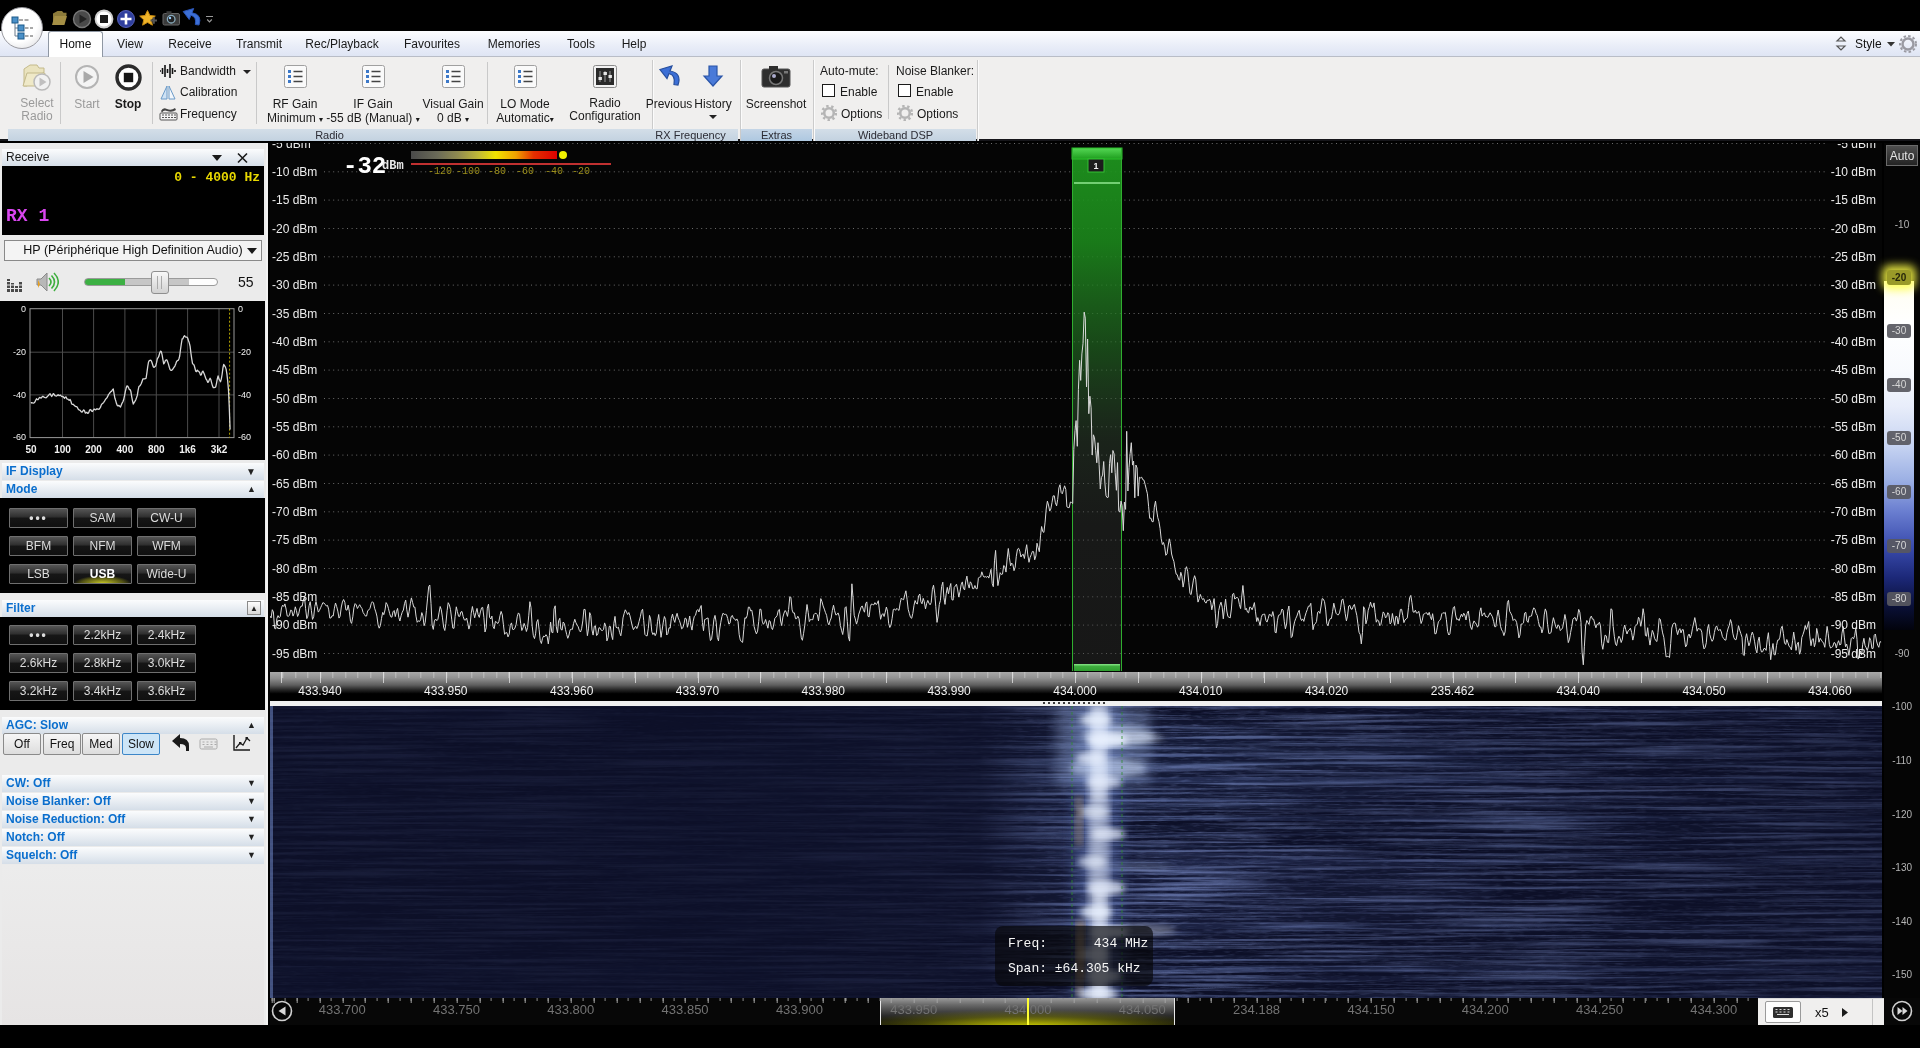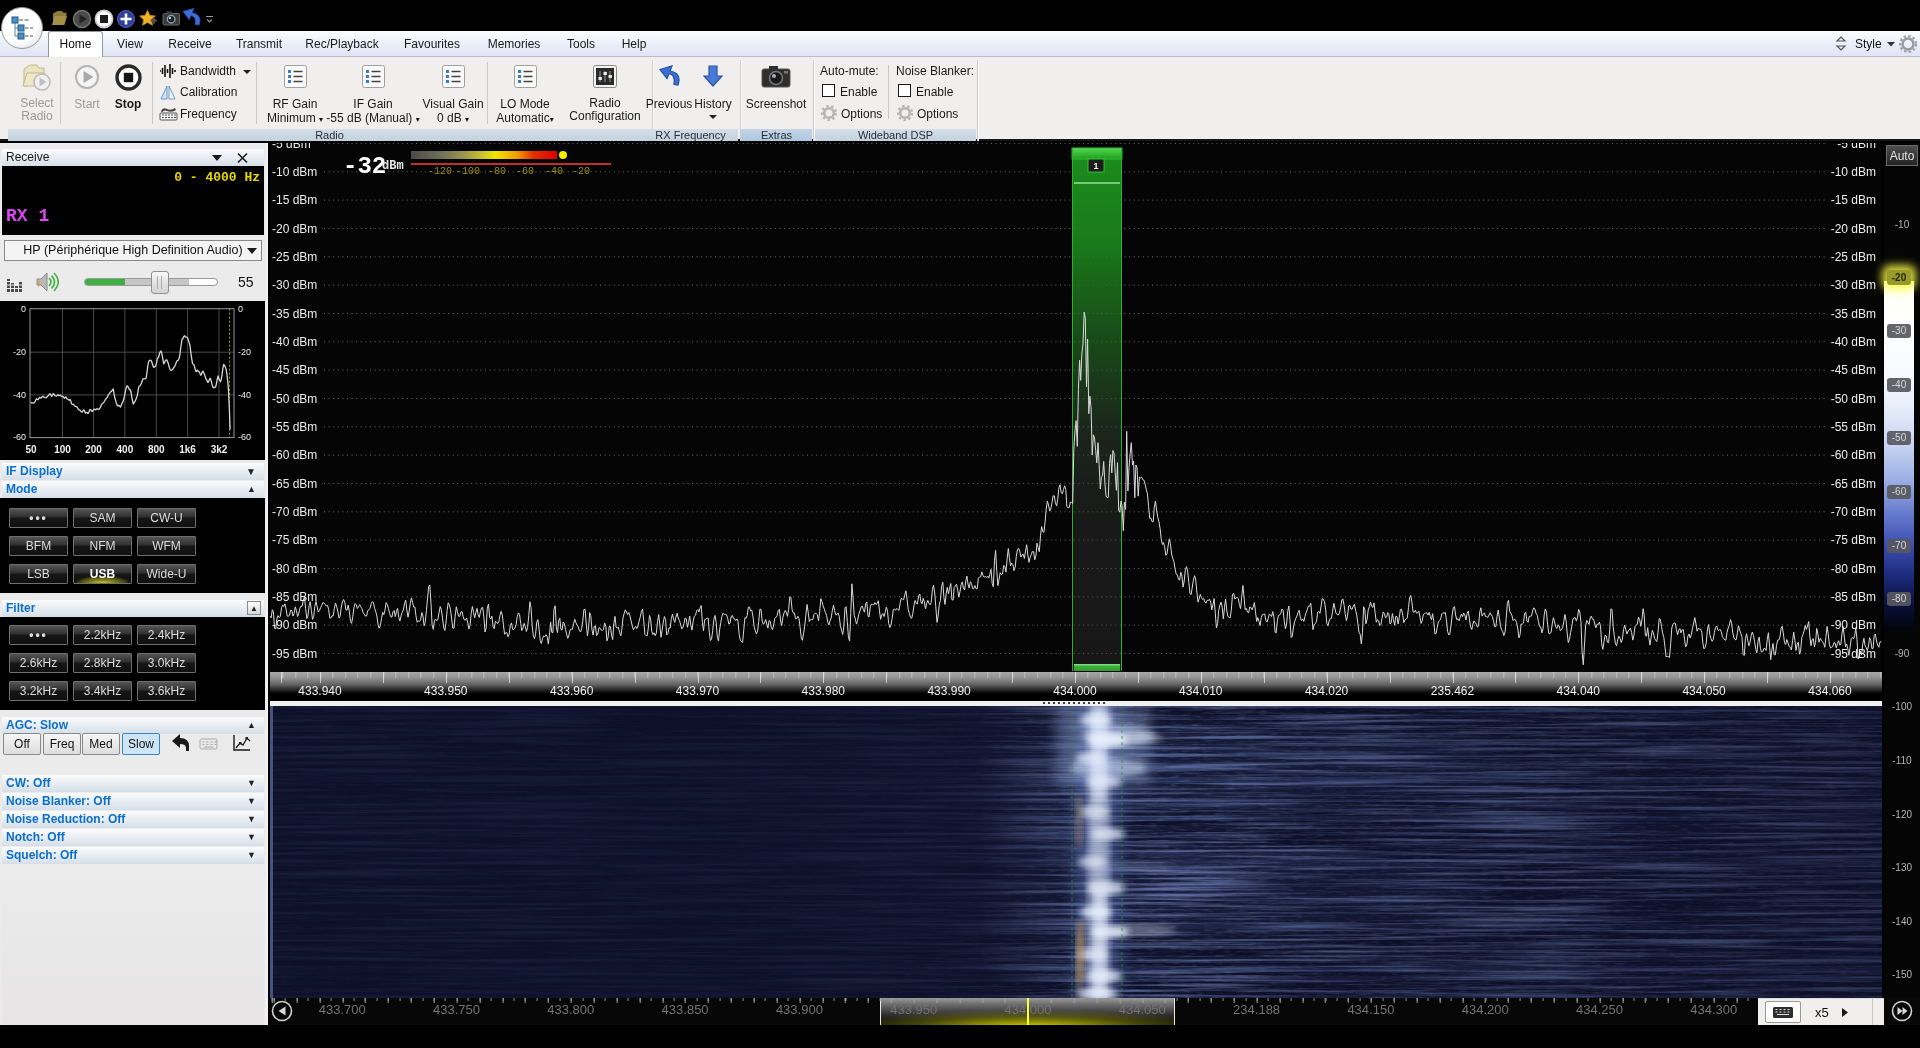--- a/index.html
+++ b/index.html
@@ -647,20 +647,21 @@
       <ellipse cx="834" cy="270" rx="18" ry="6" fill="rgba(235,242,255,0.8)" filter="url(#blur3)"></ellipse>
       <ellipse cx="864" cy="32" rx="30" ry="5" fill="rgba(235,242,255,0.4)" filter="url(#blur3)"></ellipse>
       <ellipse cx="872" cy="224" rx="34" ry="6" fill="rgba(235,242,255,0.35)" filter="url(#blur3)"></ellipse>
       <ellipse cx="828" cy="288" rx="20" ry="6" fill="rgba(235,242,255,0.8)" filter="url(#blur3)"></ellipse>
       <rect x="806" y="215" width="9" height="60" fill="rgba(190,150,90,0.5)" filter="url(#blur3)"></rect>
       <rect x="805" y="90" width="8" height="50" fill="rgba(185,150,100,0.35)" filter="url(#blur3)"></rect>
       <line x1="802" y1="0" x2="802" y2="292" stroke="#2d8a2d" stroke-width="1" stroke-dasharray="3 3" opacity="0.8"></line>
       <line x1="852" y1="0" x2="852" y2="292" stroke="#2d8a2d" stroke-width="1" stroke-dasharray="3 3" opacity="0.8"></line>
       <rect x="0" y="0" width="3" height="292" fill="rgba(130,160,230,0.45)"></rect>
     </svg>
+    <div id="tooltip"><div style="position:absolute;left:13px;top:10px;">Freq:      434 MHz</div><div style="position:absolute;left:13px;top:35px;">Span: ±64.305 kHz</div></div>
   </div>
   <div class="abs" id="bottombar">
     <div style="position:absolute;left:0;top:0;width:1488px;height:27px;background:#070707;"></div>
     <div style="position:absolute;left:610px;top:0;width:295px;height:27px;background:linear-gradient(#9a9a9a 0%,#6a6a6a 25%,#3a3a3a 55%,#151515 80%,#0a0a0a);border-left:1px solid #e8e8e8;border-right:1px solid #e8e8e8;">
       <div style="position:absolute;left:0;top:0;width:100%;height:100%;background:radial-gradient(ellipse 185px 17px at 148px 106%, rgba(228,228,0,.9), rgba(160,160,0,.4) 60%, rgba(0,0,0,0) 100%);"></div>
     </div>
     <div style="position:absolute;left:0;top:0;width:1488px;height:3px;background:repeating-linear-gradient(to right,#8a8a8a 0 1px,transparent 1px 11.43px);background-position-x:3.6px;"></div>
     <div style="position:absolute;left:0;top:0;width:1488px;height:5px;background:repeating-linear-gradient(to right,#a2a2a2 0 1px,transparent 1px 22.857px);background-position-x:3.7px;"></div>
     <div class="bblab" style="left:72.2px;">433.700</div>
     <div class="bblab" style="left:186.5px;">433.750</div>

